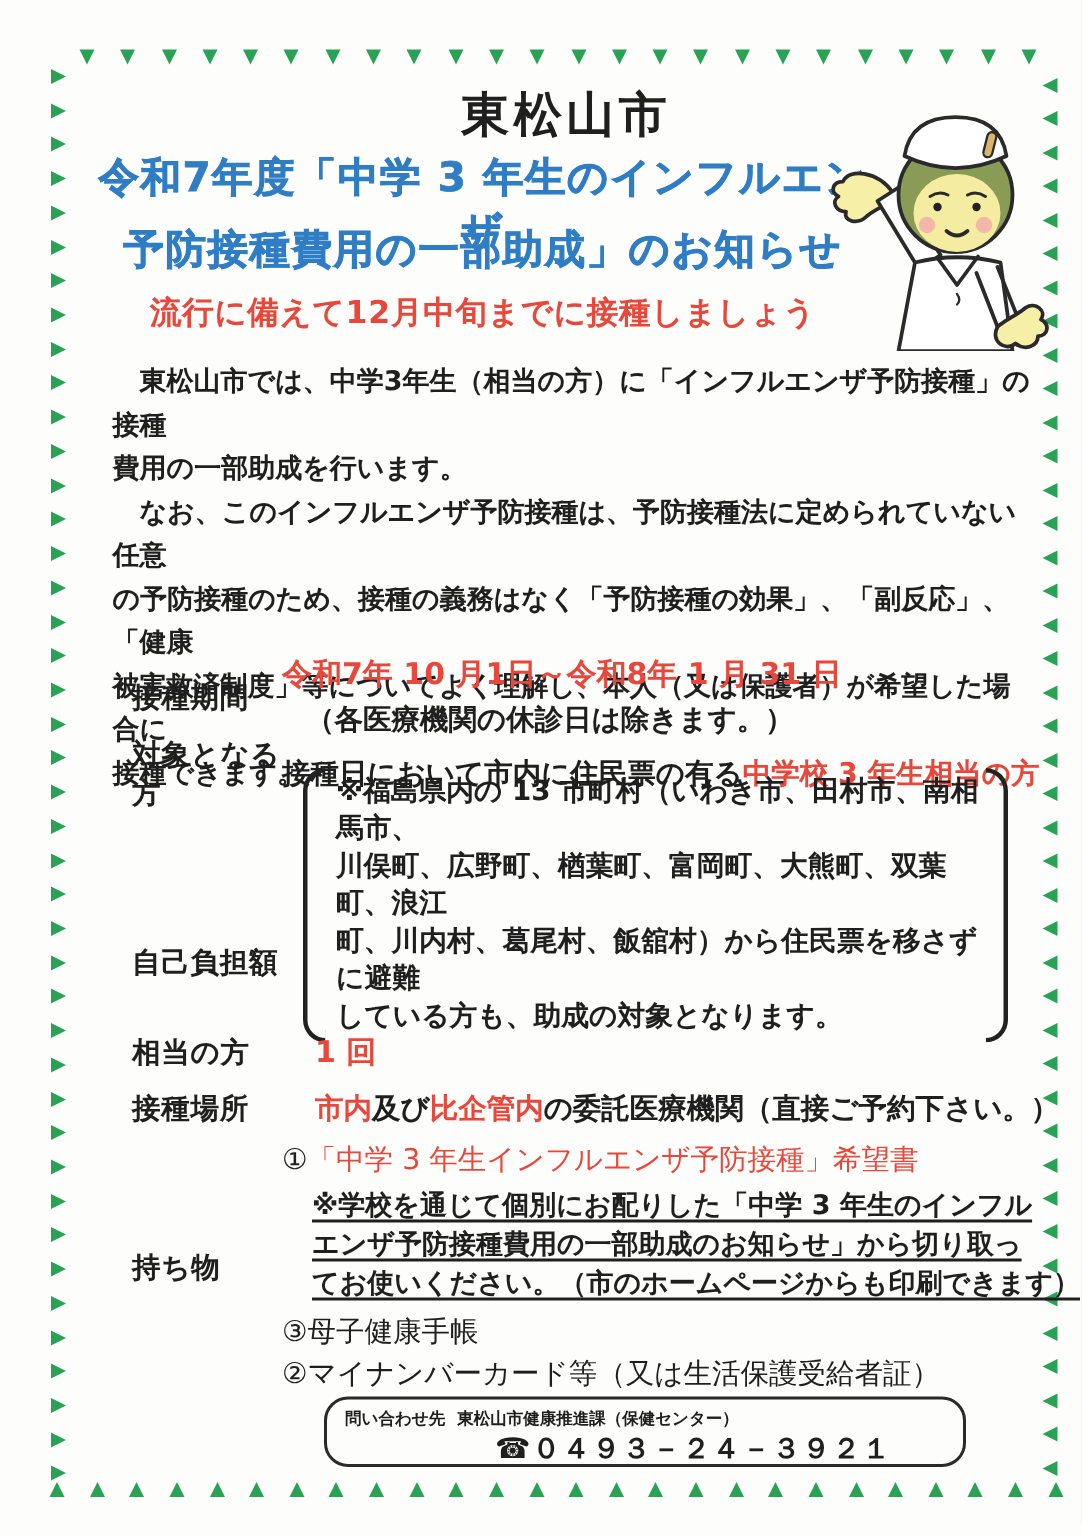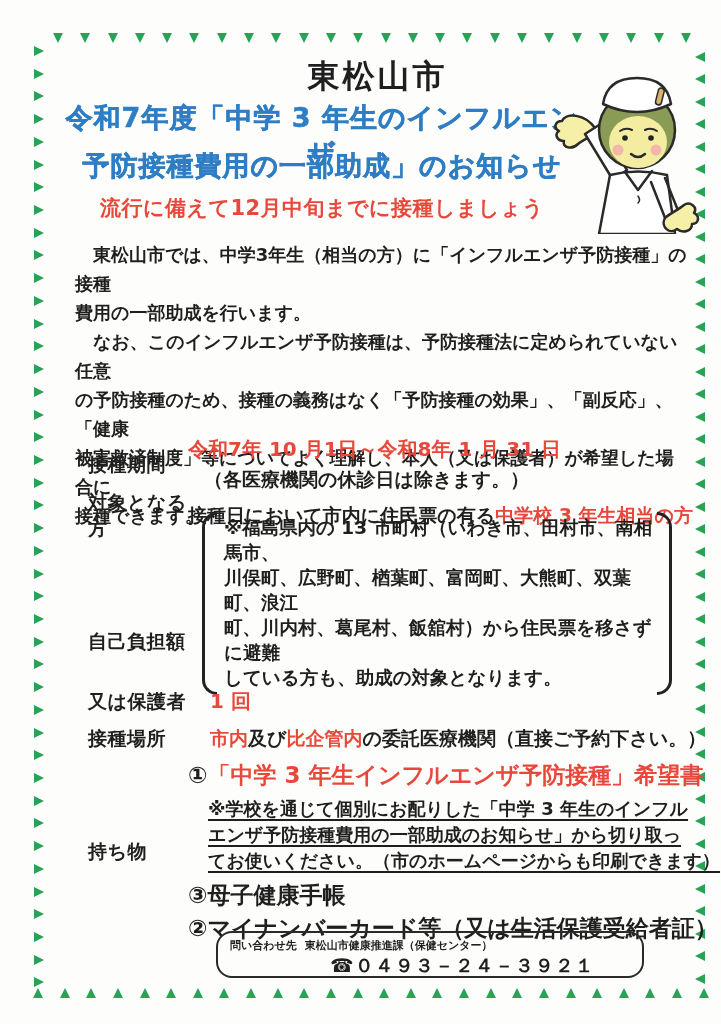--- a/index.html
+++ b/index.html
@@ -67,21 +67,21 @@
   #row-items{top:760px;}
 
   
   .evacuee{position:absolute;left:202px;top:512px;width:470px;display:flex;align-items:stretch;}
   .paren{width:15px;flex:none;border:3px solid #222;}
   .paren-l{border-right:none;border-radius:24px 0 0 24px;margin-right:7px;}
   .paren-r{border-left:none;border-radius:0 24px 24px 0;margin-left:3px;}
   .evacuee-text{font-size:18.5px;font-weight:700;line-height:25px;padding:3px 0 5px;}
 
   
-  .item-line{font-size:23px;font-weight:700;}
+  .item-line{font-size:19px;font-weight:400;}
   .item-note{margin:5px 0 6px 20px;font-size:18px;font-weight:700;line-height:26px;
     text-decoration:underline;text-decoration-thickness:2px;text-underline-offset:4px;}
   .item2{margin-top:2px;}
   .item3{margin-top:5px;}
 
   
   .contact{position:absolute;left:216px;top:931px;width:428px;height:47px;
     border:2.5px solid #2a2a2a;border-radius:16px;padding:5px 8px 4px 12px;}
   .contact-line1{display:flex;gap:8px;font-size:11px;font-weight:800;white-space:nowrap;}
   .contact-phone{margin-left:100px;font-size:19px;font-weight:800;letter-spacing:1px;}
@@ -305,21 +305,21 @@
 町、川内村、葛尾村、飯舘村）から住民票を移さずに避難
 している方も、助成の対象となります。</span>
     <span class="paren paren-r"></span>
   </div>
 
   <div class="row" id="row-copay">
     <span class="lbl">自己負担額</span>
   </div>
 
   <div class="row" id="row-count">
-    <span class="lbl">又は保護者</span>
+    <span class="lbl">相当の方</span>
     <span class="val">
         <span class="red amount" style="display:block">1 回</span>
       </span>
   </div>
 
   <div class="row" id="row-place">
     <span class="lbl">接種場所</span>
     <span class="val">
       <span class="red">市内</span><span>及び</span><span class="red">比企管内</span><span>の委託医療機関（直接ご予約下さい。）</span>
     </span>

